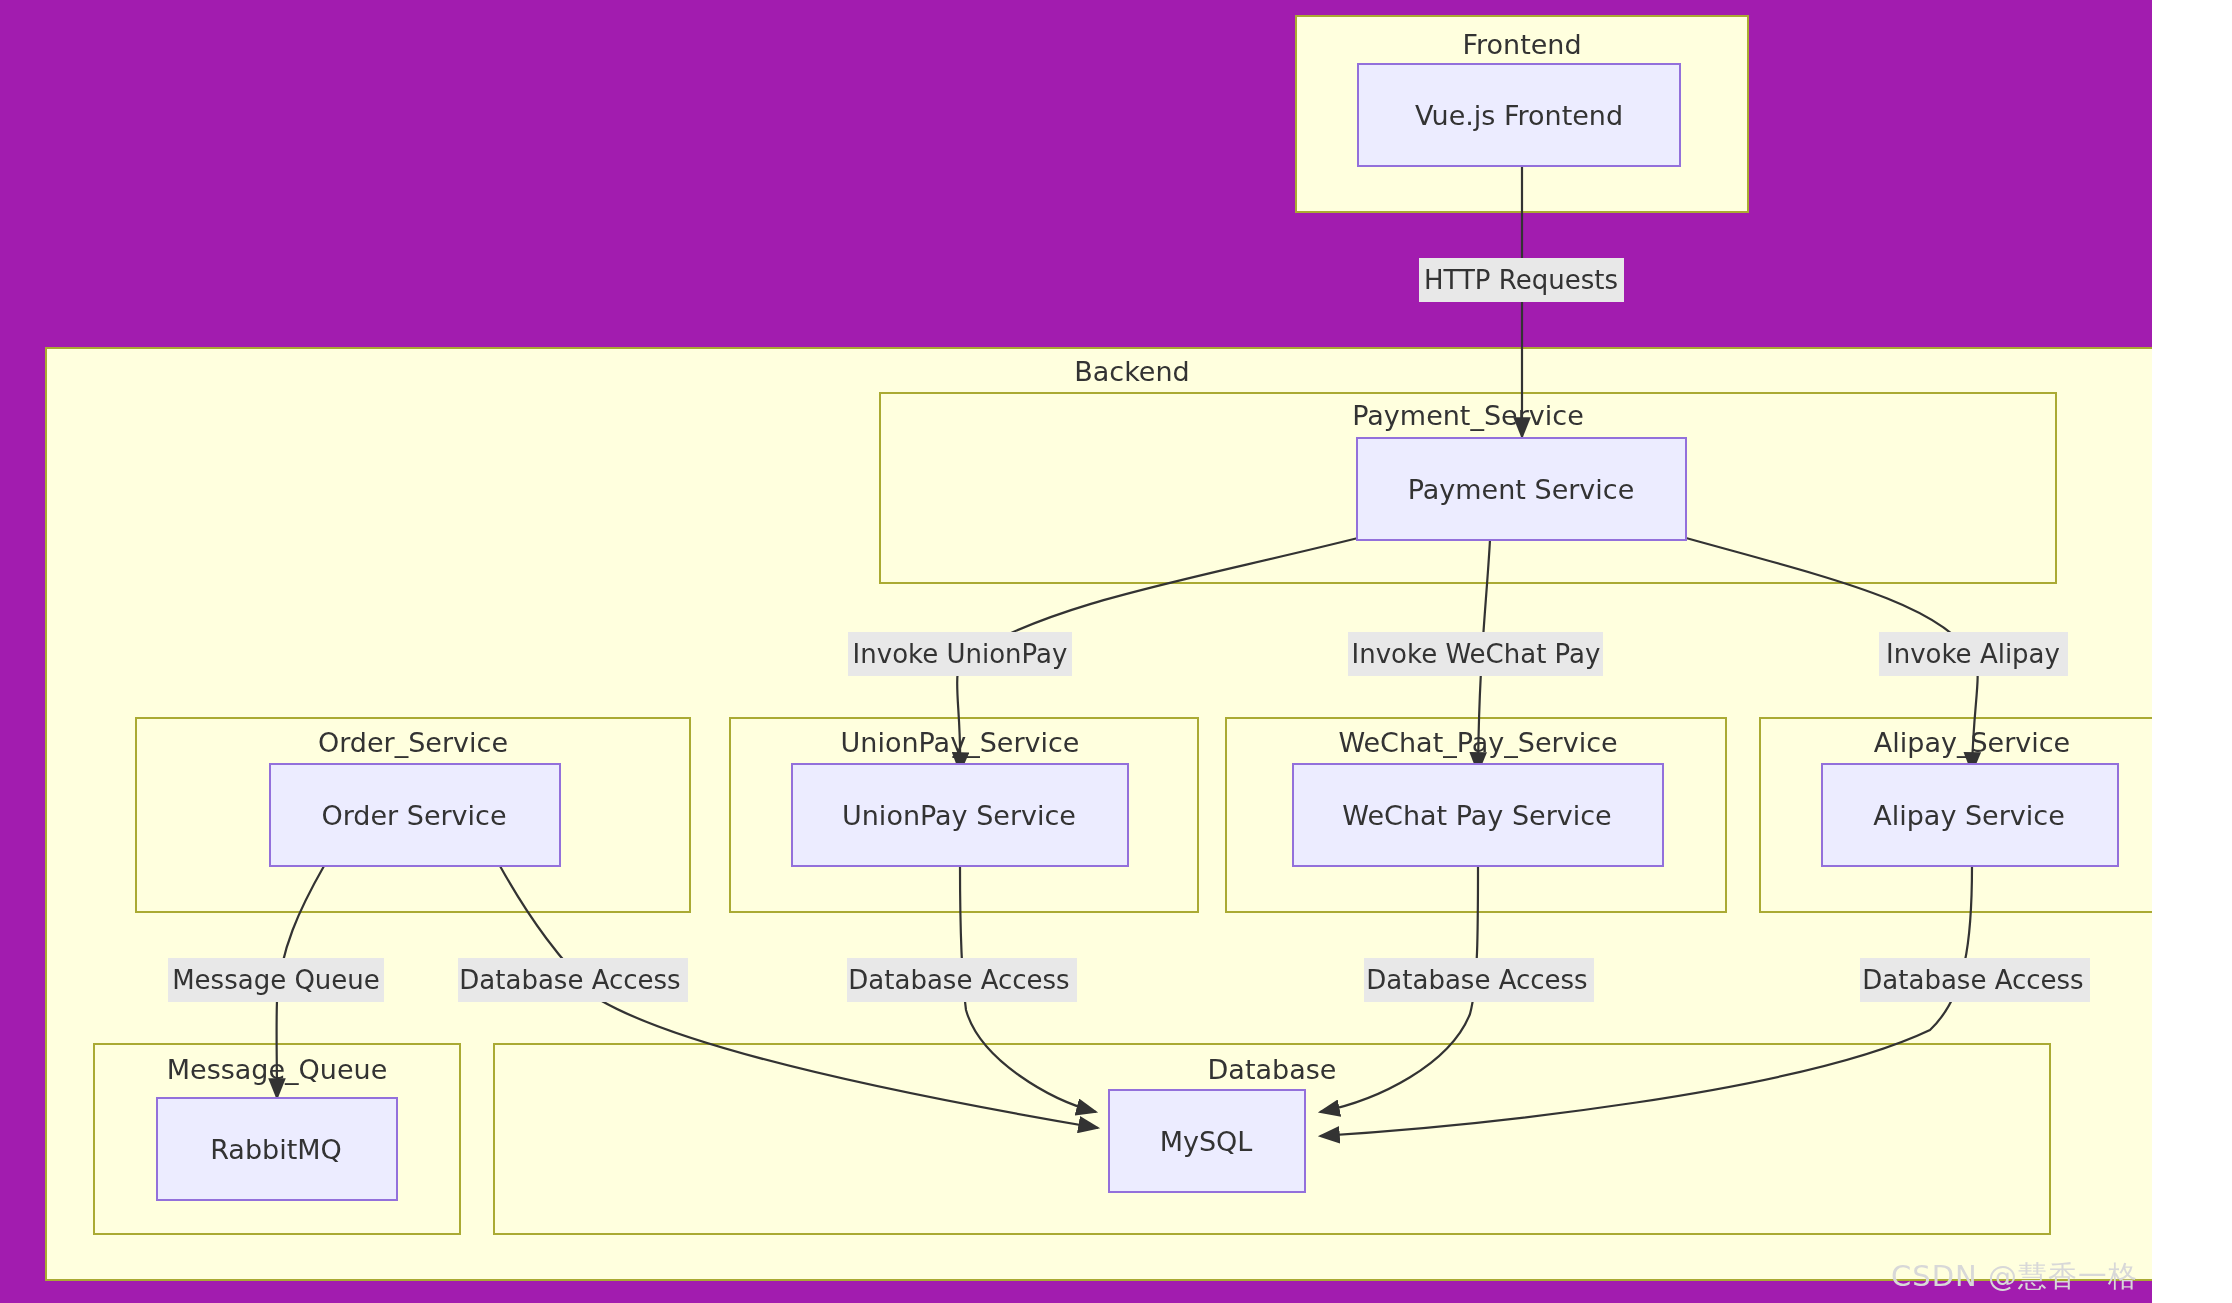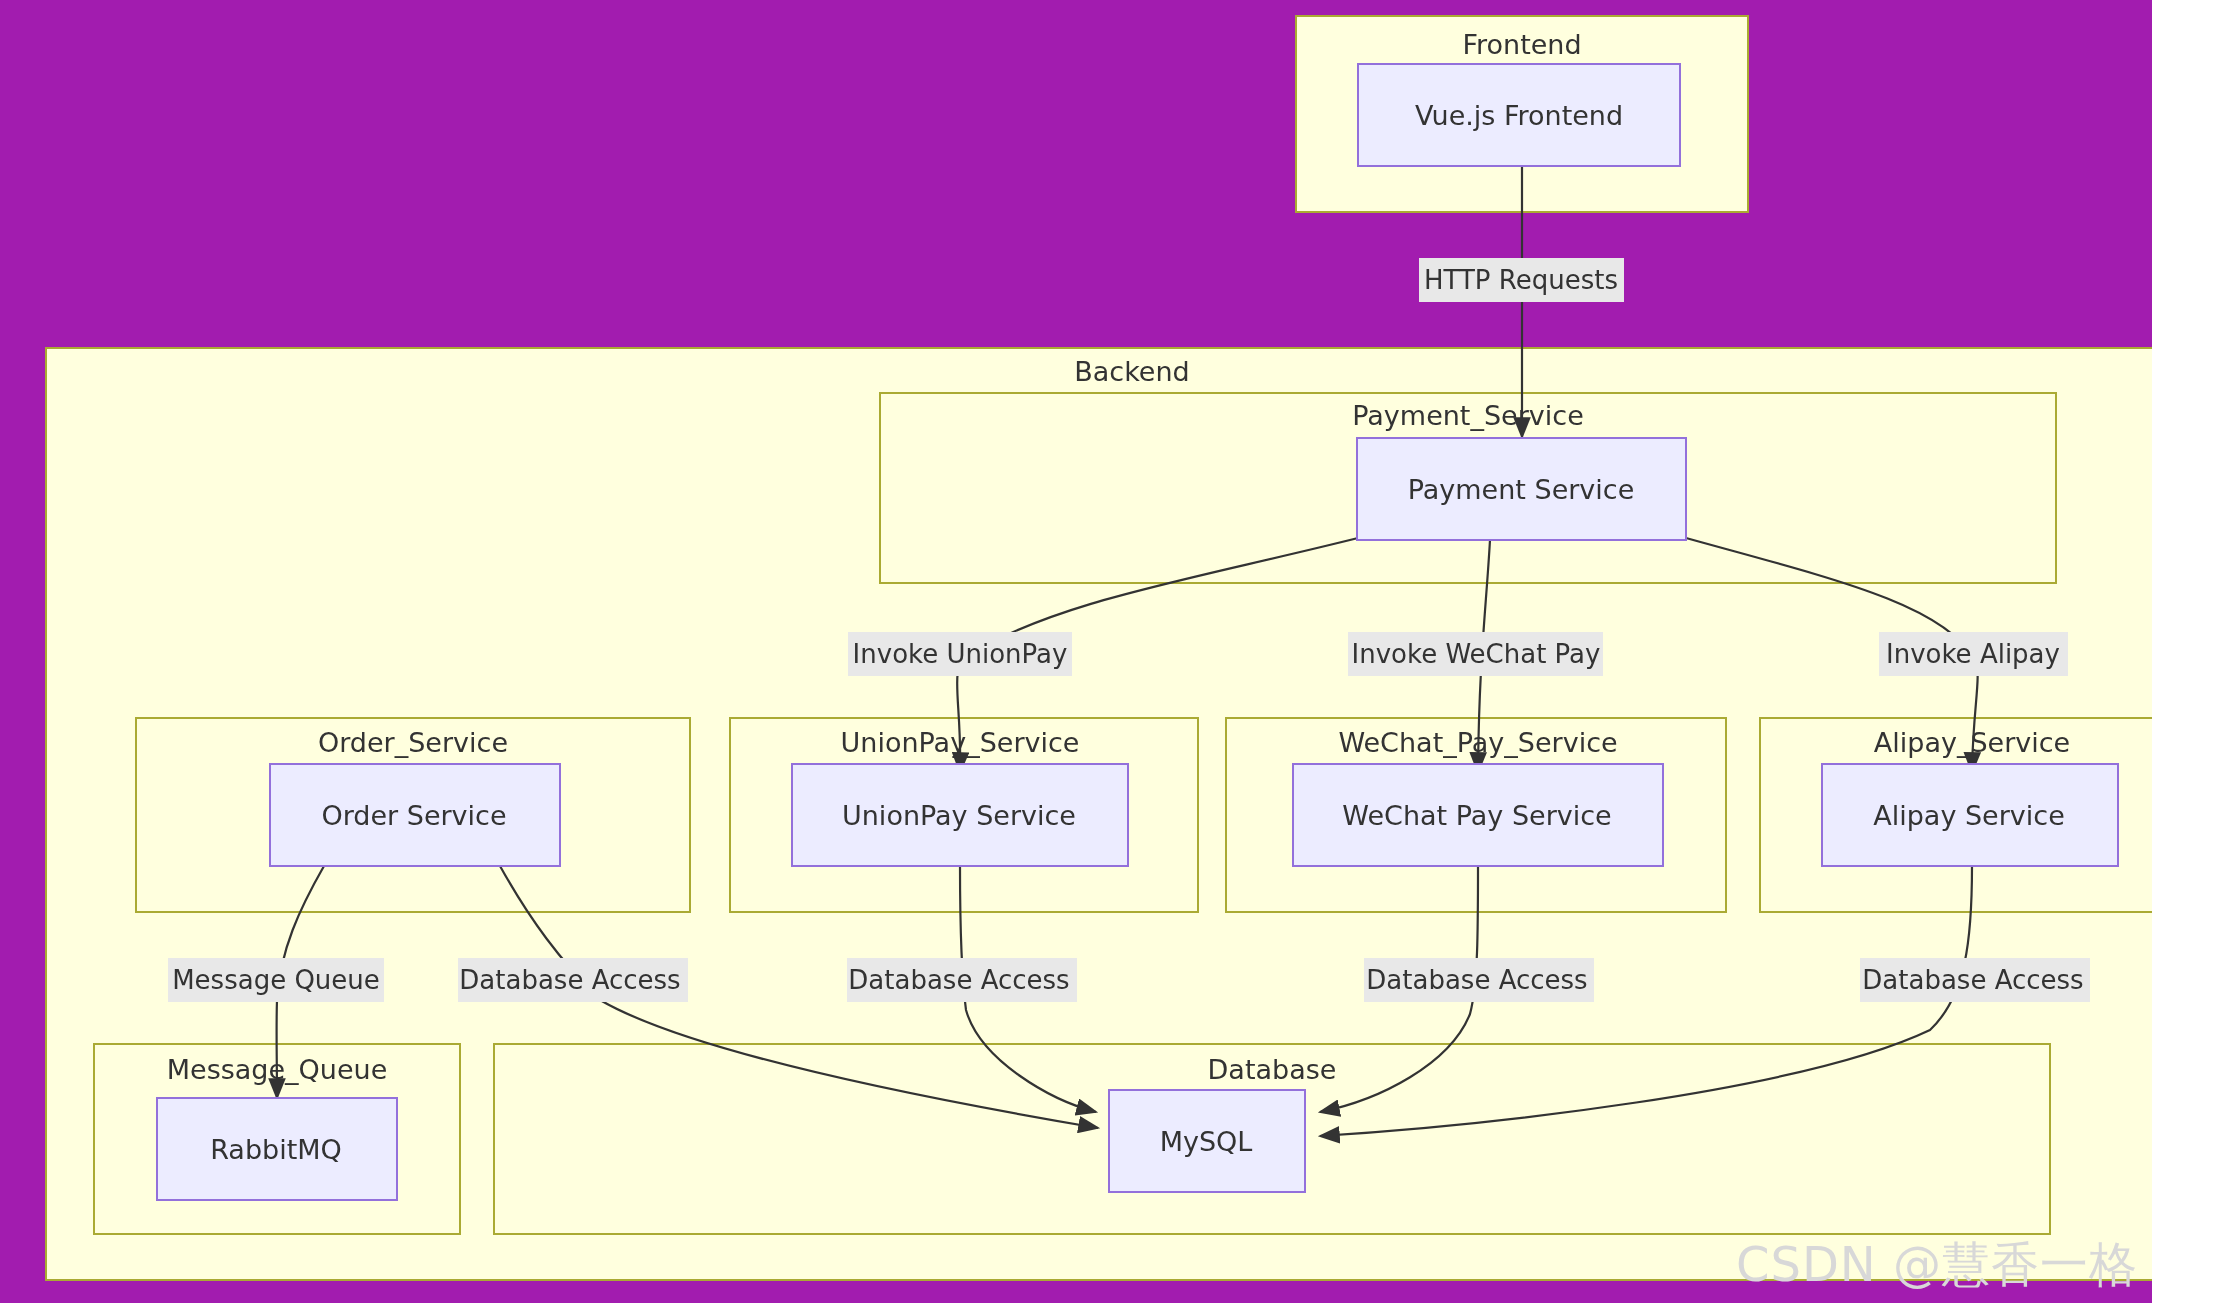--- a/index.html
+++ b/index.html
@@ -59,21 +59,21 @@
     font-size: 26px;
     fill: #333333;
     text-anchor: middle;
     dominant-baseline: middle;
   }
   .watermark {
     position: absolute;
     right: 14px;
     bottom: 6px;
     font-family: "DejaVu Sans", "Liberation Sans", sans-serif;
-    font-size: 48px;
+    font-size: 29px;
     color: #d8d8d8;
     letter-spacing: 1px;
     white-space: nowrap;
     user-select: none;
   }
 </style>
 </head>
 <body>
 
 <div id="stage">

